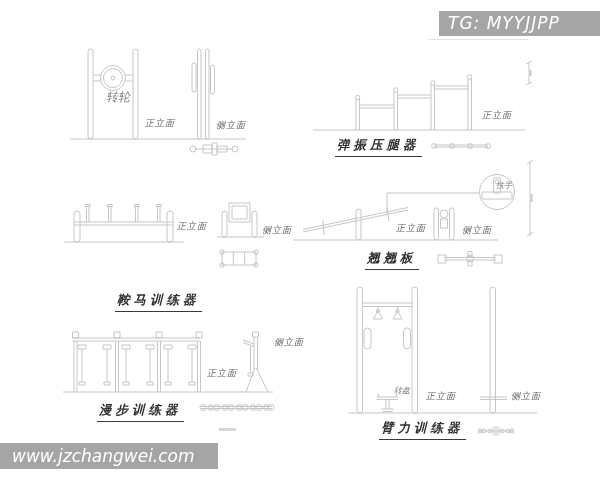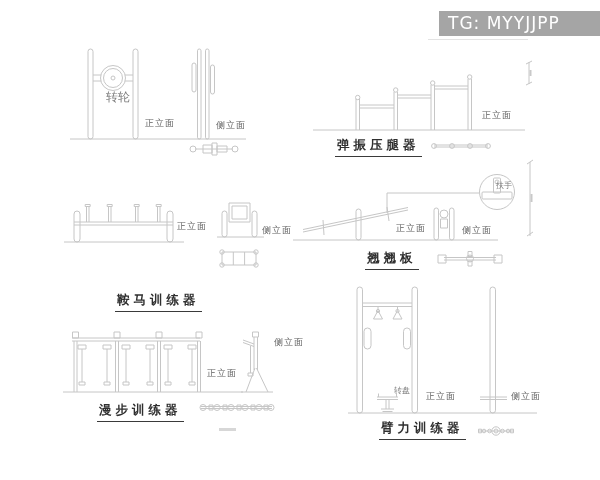--- a/index.html
+++ b/index.html
@@ -1,17 +1,17 @@
 <!DOCTYPE html>
 <html><head>
 <meta charset="utf-8">
 <style>
   html,body{margin:0;padding:0;background:#fff;}
   #canvas{position:relative;width:600px;height:480px;background:#ffffff;overflow:hidden;
-          font-family:"DejaVu Sans","Liberation Sans",sans-serif;}
+          font-family:"DejaVu Sans","Liberation Sans",sans-serif;font-style:italic;}
   svg{position:absolute;overflow:visible;}
   svg *{vector-effect:non-scaling-stroke;}
   .line-art{stroke:#c6c6c6;fill:none;stroke-width:1;}
   .lbl{position:absolute;font-size:9px;color:#5f5f5f;white-space:nowrap;letter-spacing:1px;}
   .lbl-sm{position:absolute;font-size:7px;color:#7a7a7a;white-space:nowrap;}
   .title{position:absolute;font-size:12.5px;font-weight:bold;color:#2f2f2f;letter-spacing:4px;
          white-space:nowrap;border-bottom:1.2px solid #3a3a3a;padding:0 2px 2px 2px;}
   .wm{position:absolute;background:#a5a5a5;color:#ffffff;overflow:hidden;}
   .wm-top{left:439px;top:11px;width:161px;height:25px;font-size:17px;line-height:25px;
           padding-left:9px;letter-spacing:1px;box-sizing:border-box;}
@@ -314,14 +314,15 @@
         <circle cx="19" cy="7" r="2"></circle>
       <circle cx="7" cy="7" r="1.8"></circle>
         <circle cx="12.5" cy="7" r="1.8"></circle>
       <circle cx="25.5" cy="7" r="1.8"></circle>
         <circle cx="31" cy="7" r="1.8"></circle>
       <rect x="1.5" y="5.2" width="3" height="3.6"></rect>
         <rect x="33.5" y="5.2" width="3" height="3.6"></rect>
     </g>
   </svg>
 
+  <div class="wm wm-bottom">www.jzchangwei.com</div>
 
 </div>
 
 </body></html>

